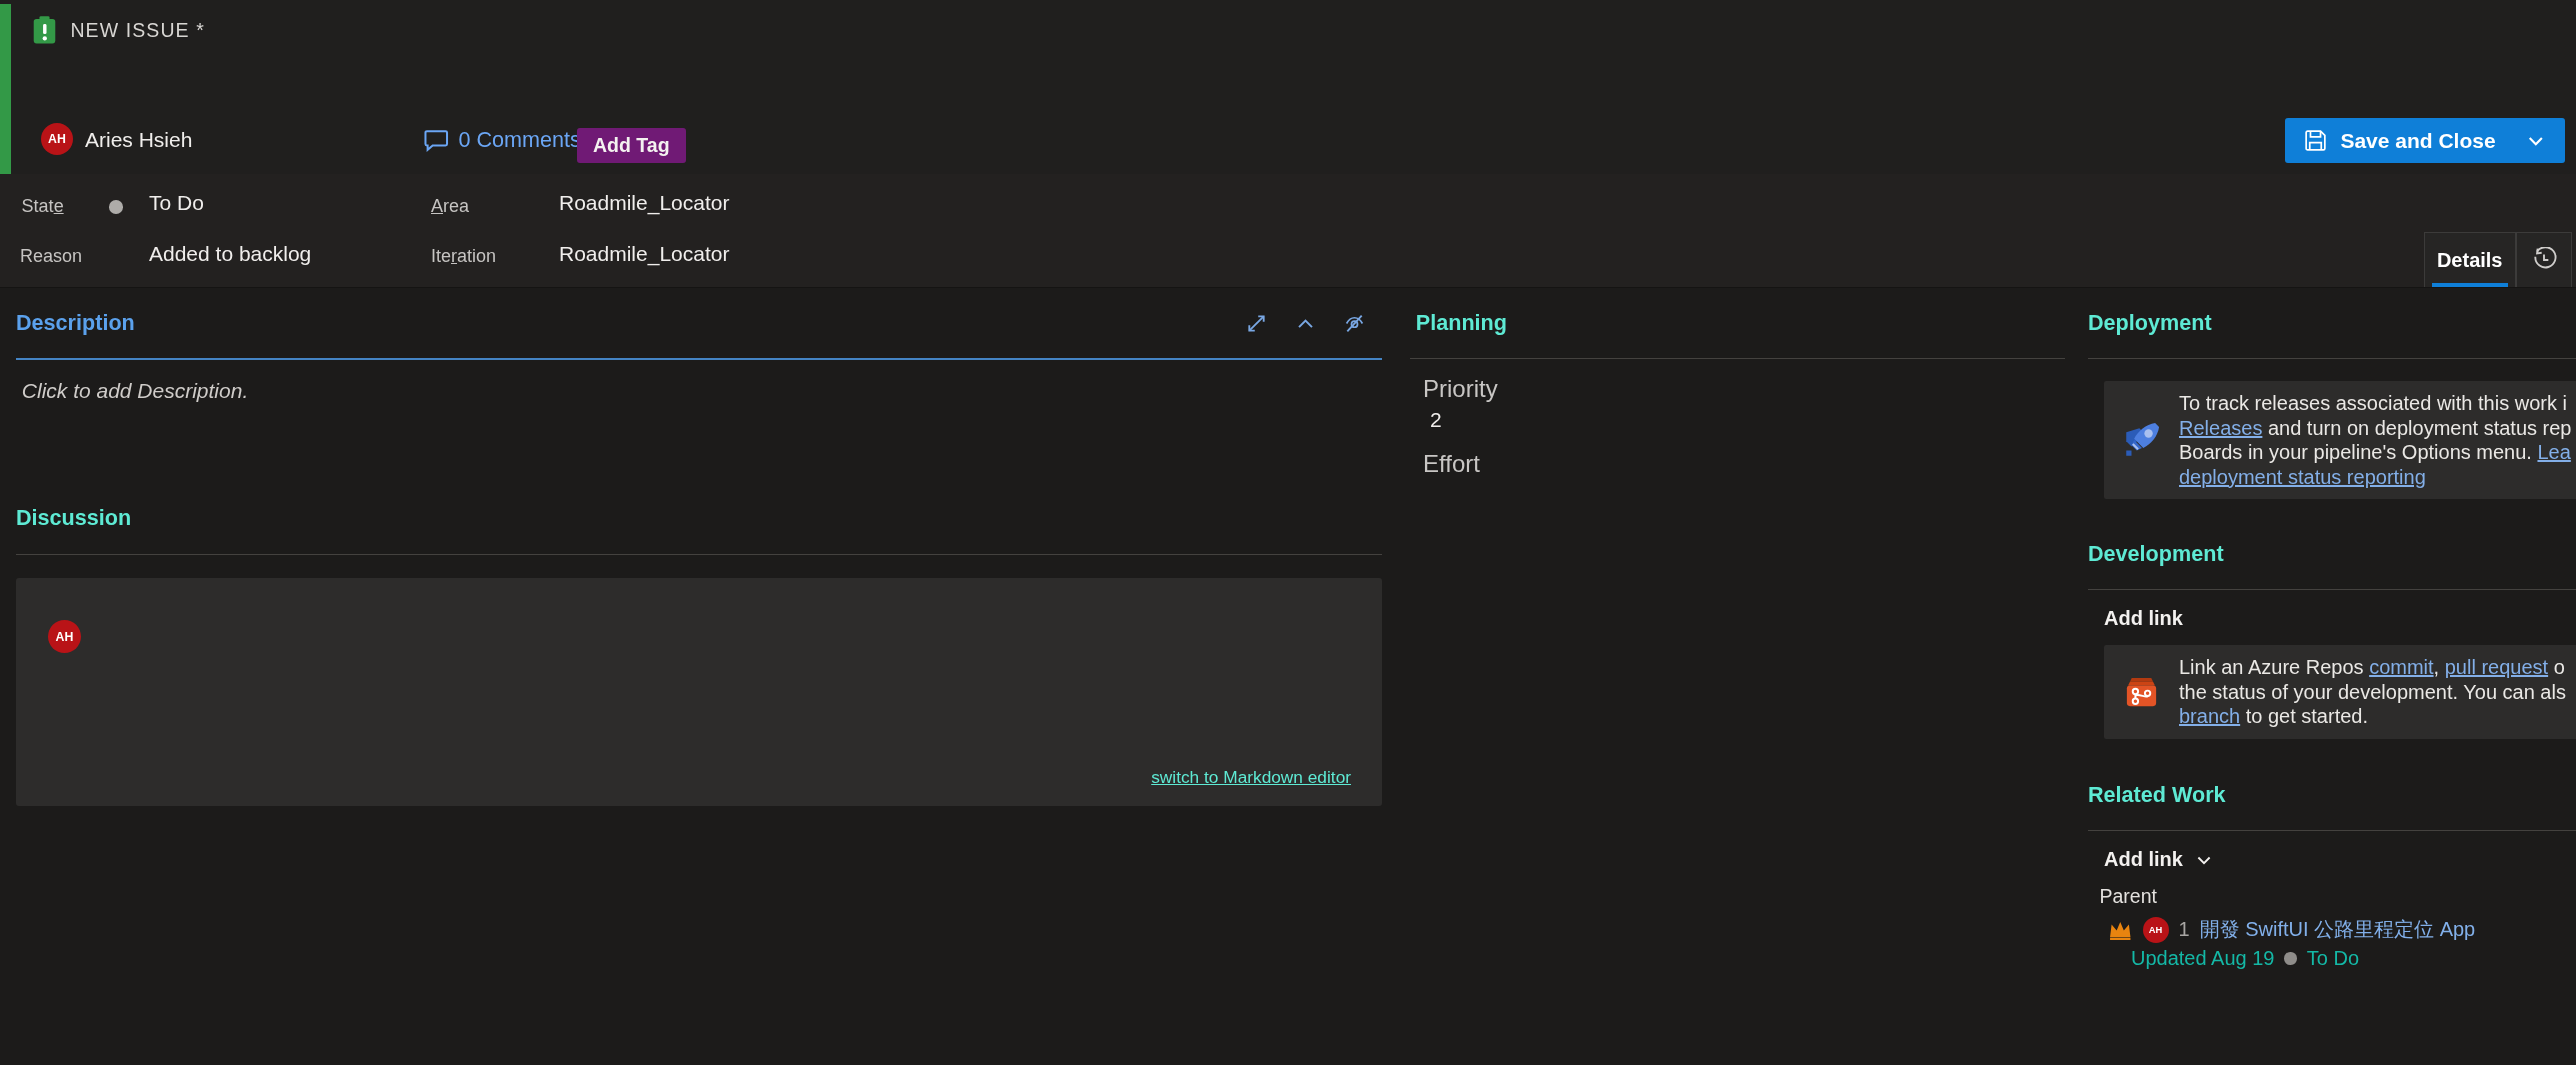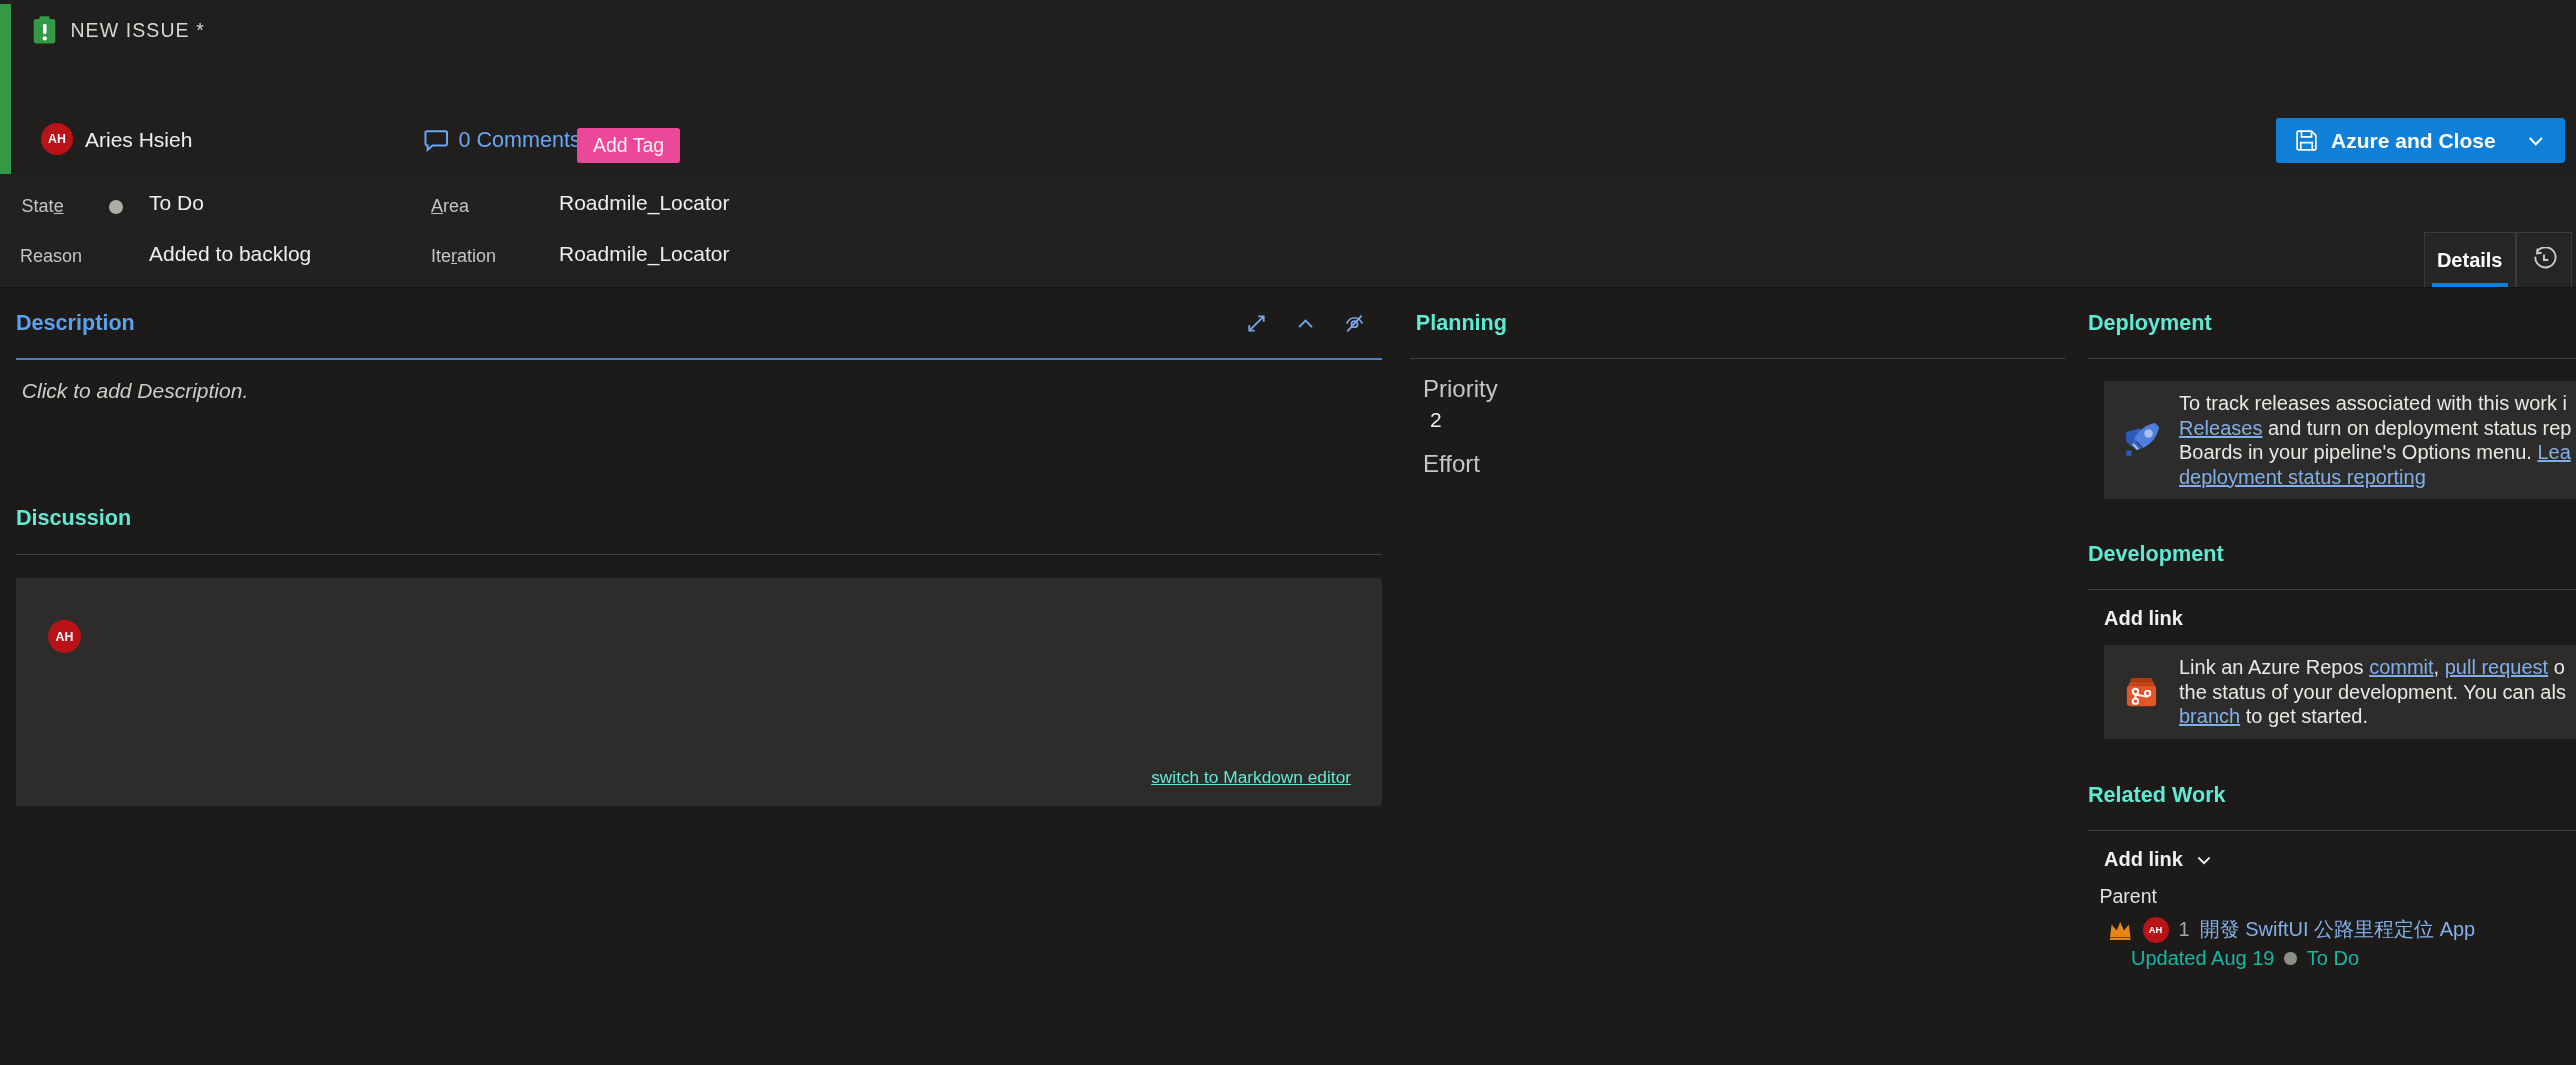--- a/index.html
+++ b/index.html
@@ -13,22 +13,22 @@
   .type-row { position:absolute; left:33px; top:16px; display:flex; align-items:center; gap:14.4px; }
   .type-label { font-size:19.5px; letter-spacing:1.1px; color:#d8d6d3; }
   .title-input { position:absolute; left:41px; top:56px; width:calc(100% - 41px); height:49px;
     background:#1d1c1b; border:2.2px solid #2e86d2; border-right:none; box-shadow:0 0 0 2.2px #54718f;
     color:#ffffff; font-size:29px; padding:0 20px; font-family:"Liberation Sans", sans-serif; outline:none; }
   .avatar { border-radius:50%; background:#b91317; color:#fff; display:flex; align-items:center; justify-content:center; font-weight:bold; }
   .toolbar-avatar { position:absolute; left:41px; top:123px; width:32px; height:32px; font-size:12.3px; }
   .author-name { position:absolute; left:85px; top:128px; font-size:21px; color:#f0eeec; }
   .comments { position:absolute; left:424px; top:127px; display:flex; align-items:center; gap:10px;
     color:#6ba6f5; font-size:21.6px; cursor:pointer; }
-  .add-tag { position:absolute; left:577px; top:128px; height:35px; padding:0 16px; background:#ec4899;
-    border-radius:2.9px; display:flex; align-items:center; font-size:19.5px; font-weight:normal; color:#f4f2f0; cursor:pointer; }
+  .add-tag { position:absolute; left:577px; top:128px; height:35px; padding:0 16px; background:#701a75;
+    border-radius:2.9px; display:flex; align-items:center; font-size:19.5px; font-weight:bold; color:#f4f2f0; cursor:pointer; }
   .save-btn { position:absolute; right:10.8px; top:118px; height:45px; background:#0f7fd8; border-radius:2.9px;
     display:flex; align-items:center; gap:13px; padding:0 19px; cursor:pointer; }
   .save-btn .label { font-size:21px; font-weight:bold; color:#ffffff; }
   .save-btn .chev { margin-left:16px; display:flex; }
 
   
   .strip { position:absolute; left:0; top:174px; width:100%; height:114px; background:#232120; border-bottom:1.4px solid #151413; }
   .f-label { position:absolute; font-size:18px; color:#c6c4c2; }
   .f-value { position:absolute; font-size:21px; color:#f0eeec; }
   .seg-u { text-decoration:underline; }
@@ -125,21 +125,21 @@
     <div class="add-tag">Add Tag</div>
 
     <div class="save-btn">
       <span>
         <svg width="23" height="23" viewBox="0 0 16 16" fill="none" stroke="#ffffff" stroke-width="1.2">
           <path d="M1.5 2.5a1 1 0 0 1 1-1h9l3 3v9a1 1 0 0 1-1 1h-11a1 1 0 0 1-1-1z"></path>
           <path d="M4.5 1.8v3.7h7V1.8"></path>
           <path d="M4 14.2V9.5h8v4.7"></path>
         </svg>
       </span>
-      <span class="label">Azure and Close</span>
+      <span class="label">Save and Close</span>
       <span class="chev">
         <svg width="21.6" height="21.6" viewBox="0 0 16 16" fill="none" stroke="#ffffff" stroke-width="1.6">
           <path d="M3.5 6l4.5 4.5L12.5 6"></path>
         </svg>
       </span>
     </div>
   </div>
 
   <div class="strip">
     <span class="f-label" style="left:21.6px; top:21.6px;"><span>Stat</span><span class="seg-u">e</span></span>

